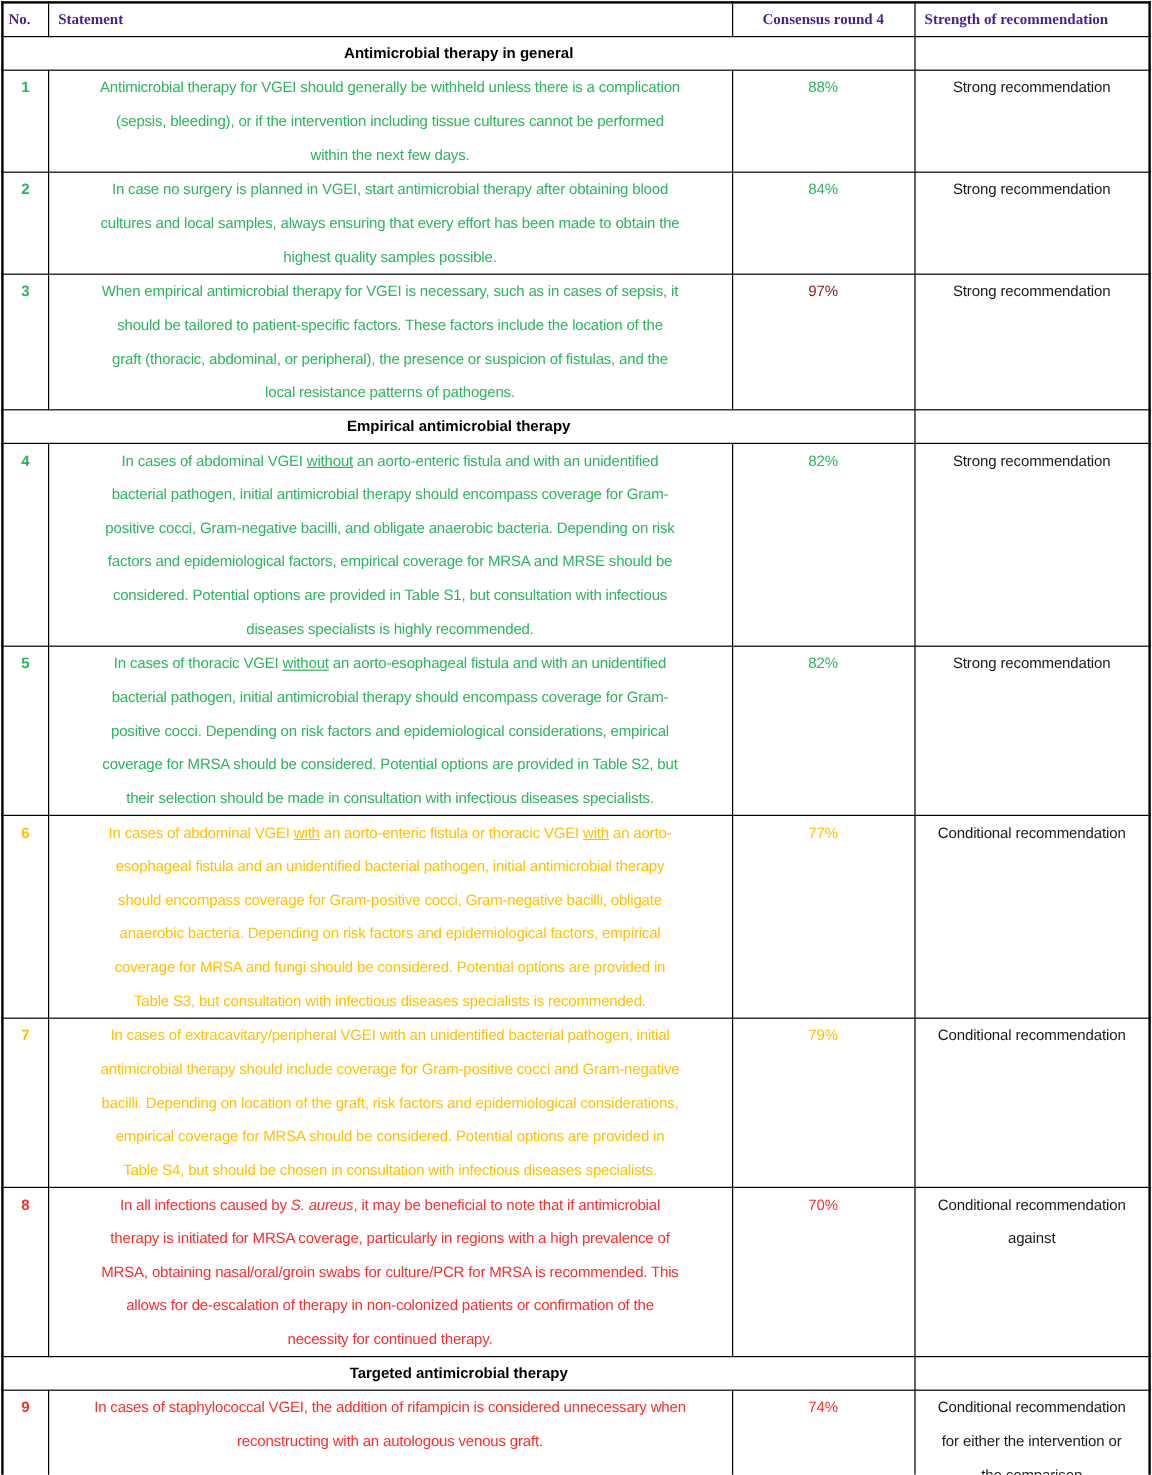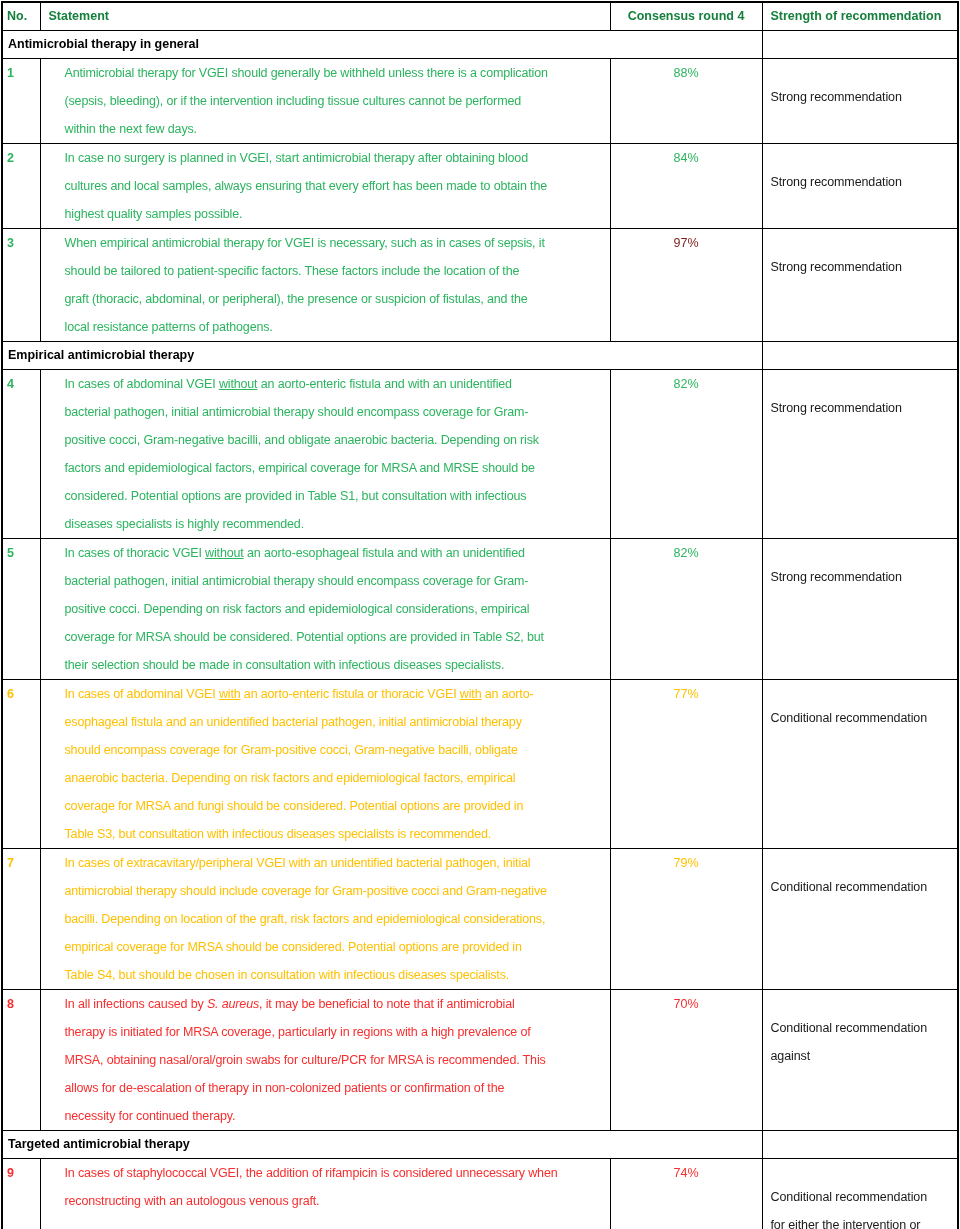--- a/index.html
+++ b/index.html
@@ -19,31 +19,33 @@
   }
   col.c-no   { width: 38px; }
   col.c-stmt { width: 570px; }
   col.c-cons { width: 152px; }
   col.c-str  { width: 196px; }
   th, td {
     border: 1.3px solid #000;
     vertical-align: top;
     box-sizing: border-box;
     padding: 0;
+    text-align: center;
   }
   thead th {
     font-size: 12.5px;
     font-weight: 700;
-    color: #15803d;
+    color: #4c1d95;
     text-align: left;
     height: 28px;
     line-height: 27px;
     padding: 0 8px;
     white-space: nowrap;
     overflow: hidden;
+    font-family: Liberation Serif, serif;
   }
   th.h-no { padding: 0 4px; }
   th.h-cons { text-align: center; padding: 0; }
   td.section-cell {
     font-weight: 700;
     font-size: 12.5px;
     color: #000;
     height: 28px;
     line-height: 27px;
     padding: 0 5px;
@@ -66,21 +68,20 @@
     text-align: center;
     font-size: 12.5px;
     line-height: 28px;
   }
   td.strength-cell { padding: 0 8px; color: #1a1a1a; }
   .strength-text {
     font-size: 12.5px;
     line-height: 28px;
     letter-spacing: -0.1px;
     white-space: pre;
-    margin-top: 24px;
   }
   .u { text-decoration: underline; margin-top: 20px; }
   .i { font-style: italic; }
 </style>
 </head>
 <body>
 
 <table class="consensus">
   <colgroup>
     <col class="c-no">

